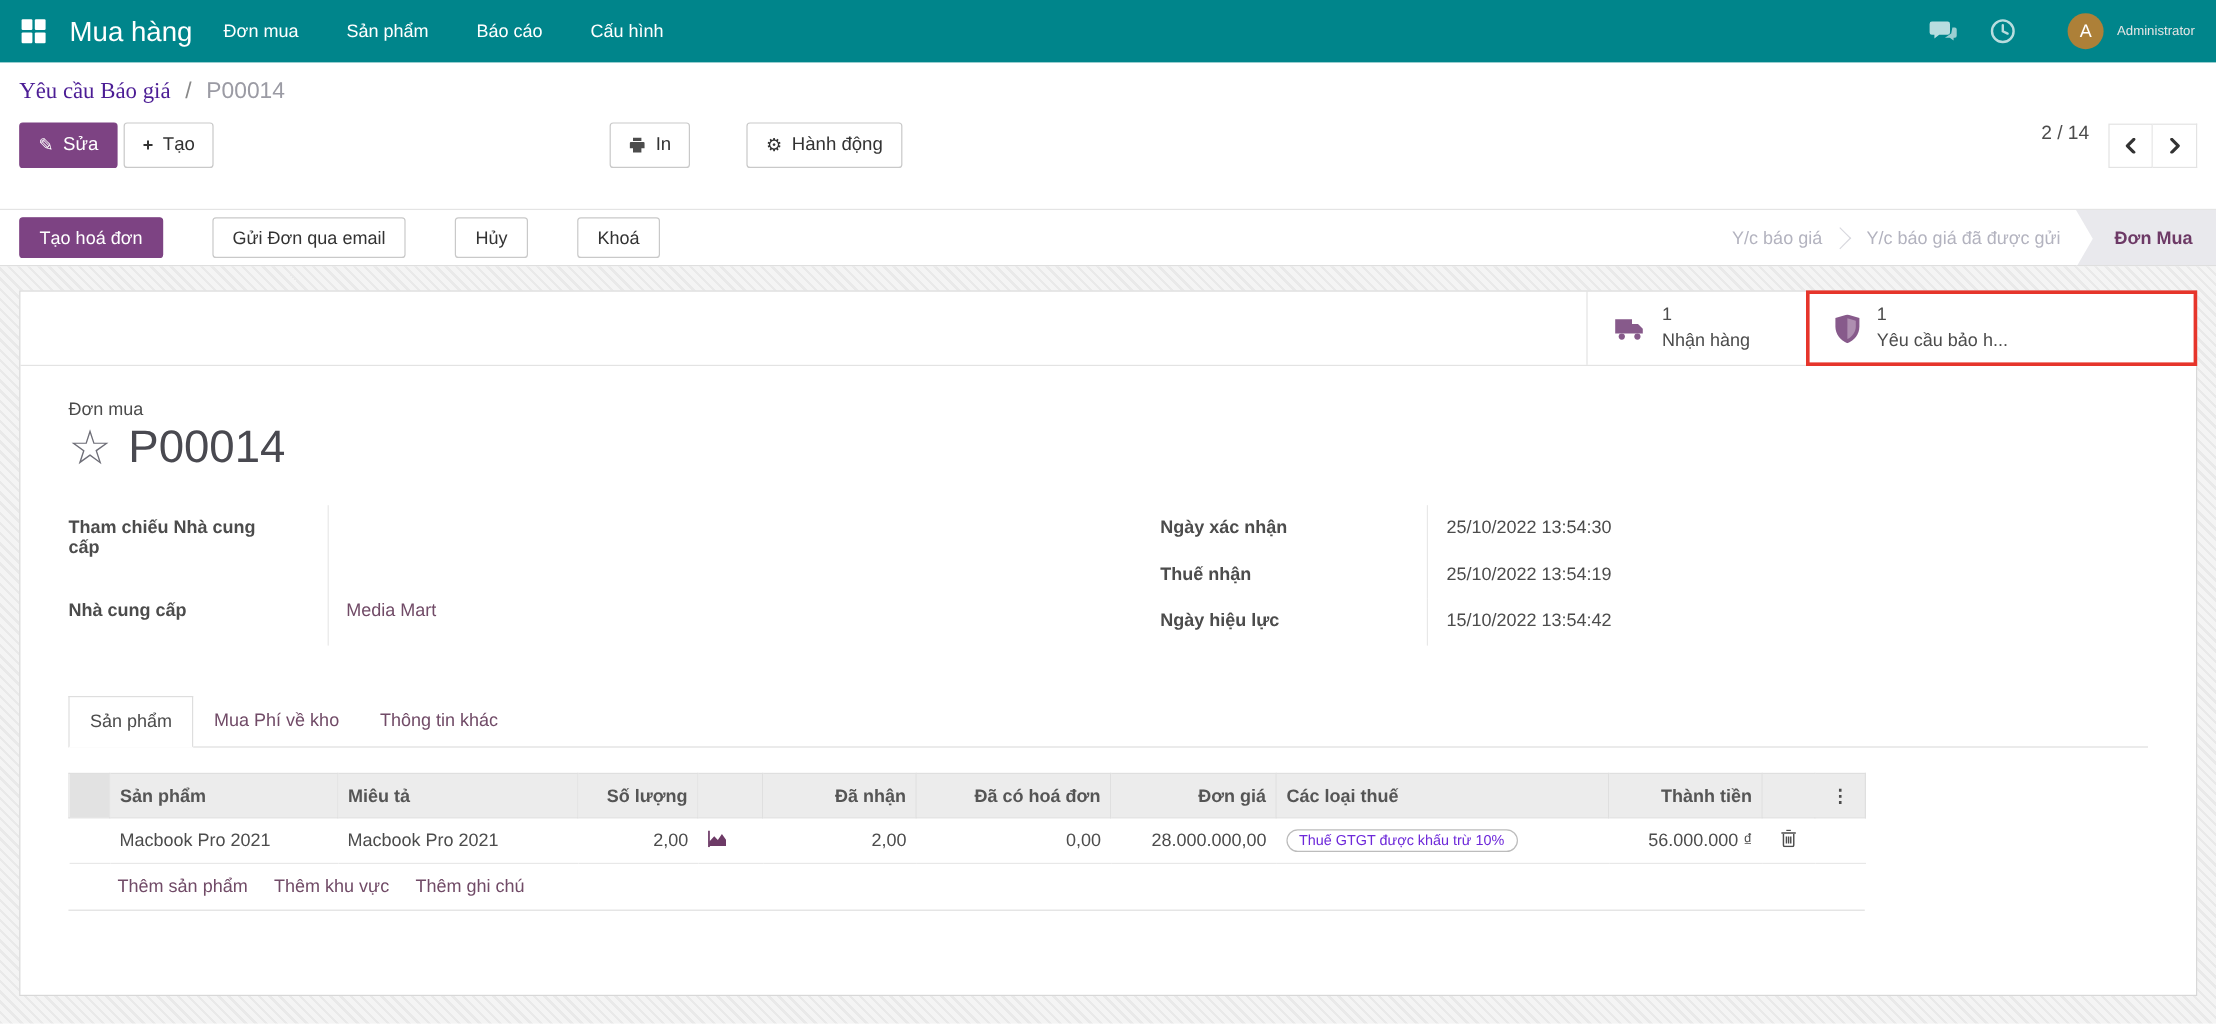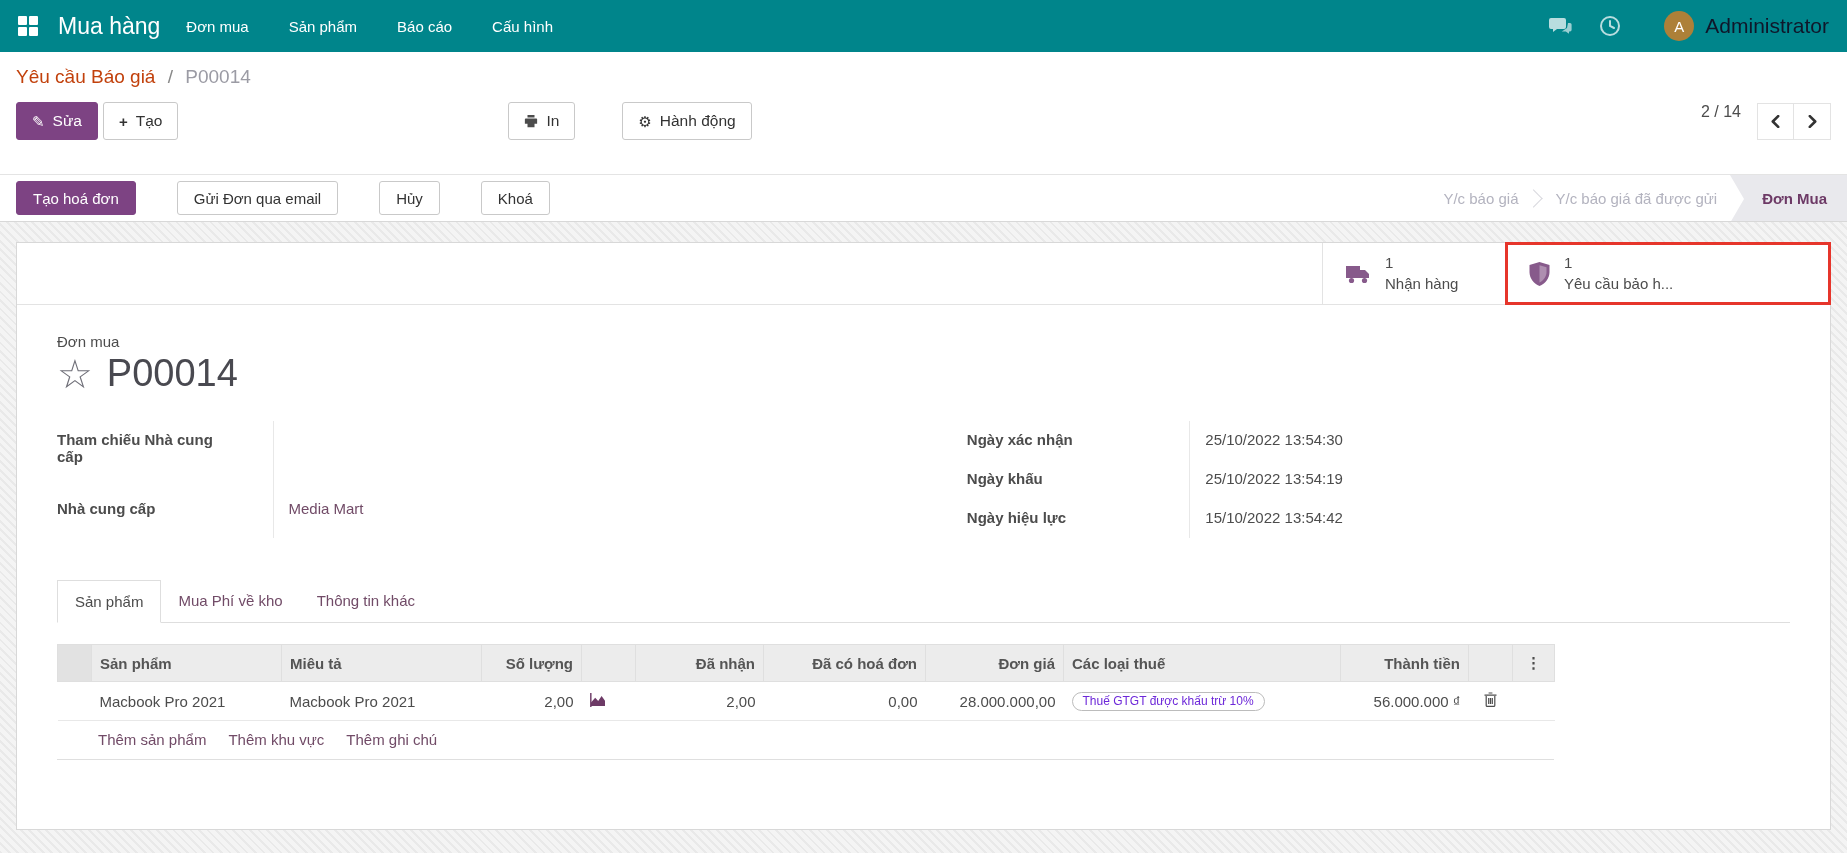--- a/index.html
+++ b/index.html
@@ -10,25 +10,25 @@
   .navbar { height:52px; background:#00858b; display:flex; align-items:center; padding:0 18px; }
   .apps-grid { width:20px; height:20px; display:grid; grid-template-columns:9px 9px; grid-template-rows:9px 9px; gap:2px; cursor:pointer; }
   .apps-grid span { background:#fff; border-radius:1px; }
   .app-name { color:#fff; font-size:23px; font-weight:500; margin:0 26px 0 20px; cursor:pointer; }
   .nav-menus { display:flex; gap:40px; }
   .nav-menu { color:#fff; font-size:15px; cursor:pointer; }
   .nav-right { margin-left:auto; display:flex; align-items:center; }
   .nav-ico { width:24px; height:24px; margin-left:26px; cursor:pointer; }
   .avatar { width:30px; height:30px; border-radius:50%; background:#ad8038; color:#fff;
     display:flex; align-items:center; justify-content:center; font-size:15px; margin-left:42px; cursor:pointer; }
-  .username { color:#0f172a; font-size:21px; margin-left:11px; cursor:pointer; }
+  .username { color:#e5e5e5; font-size:11px; margin-left:11px; cursor:pointer; }
 
   
   .breadcrumb-row { padding:14px 16px 10px; font-size:19px; }
-  .bc-parent { color:#c2410c; cursor:pointer; }
+  .bc-parent { color:#4c1d95; cursor:pointer;font-family:Liberation Serif, serif; }
   .bc-sep { color:#888; margin:0 7px; }
   .bc-current { color:#9b9ba4; }
   .actions-row { padding:4px 16px 14px; display:flex; align-items:center; }
   .btn { height:38px; padding:0 15px; font-size:15.5px; border:1px solid #c9c9c9; background:#fff;
     border-radius:3px; color:#333; display:inline-flex; align-items:center; gap:8px; cursor:pointer; white-space:nowrap; }
   .btn-primary { background:#7d4383; border-color:#7d4383; color:#fff; }
   .btn + .btn { margin-left:5px; }
   .mid-actions { margin-left:330px; display:flex; gap:42px;justify-content:space-between; }
   .pager { margin-left:auto; display:flex; align-items:flex-start; }
   .pager-text { font-size:16px; color:#4c4c4c; margin-right:16px; cursor:pointer; }
@@ -241,21 +241,21 @@
             <div class="flabel">Nhà cung cấp</div>
             <div class="fvalue link">Media Mart</div>
           </div>
         </div>
         <div class="group right">
           <div class="frow">
             <div class="flabel">Ngày xác nhận</div>
             <div class="fvalue">25/10/2022 13:54:30</div>
           </div>
           <div class="frow">
-            <div class="flabel">Ngày khấu</div>
+            <div class="flabel">Thuế nhận</div>
             <div class="fvalue">25/10/2022 13:54:19</div>
           </div>
           <div class="frow">
             <div class="flabel">Ngày hiệu lực</div>
             <div class="fvalue">15/10/2022 13:54:42</div>
           </div>
         </div>
       </div>
 
       <div class="notebook">

